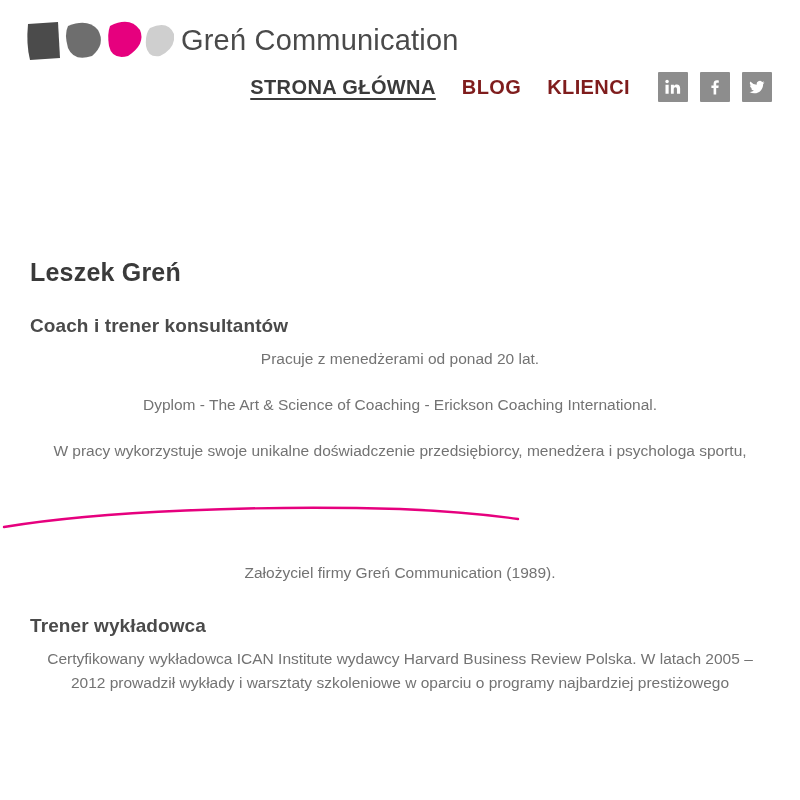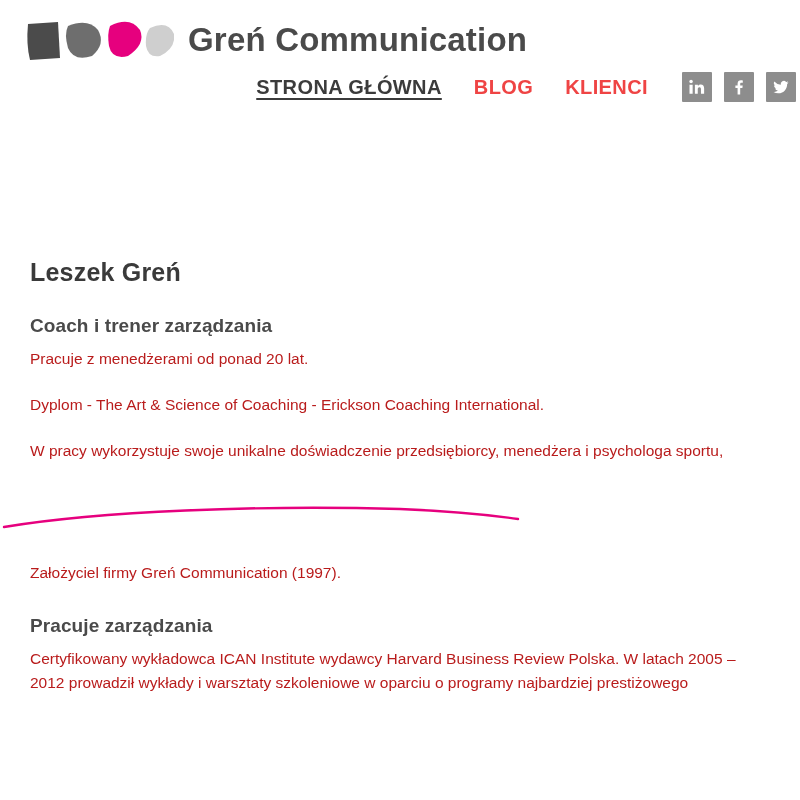--- a/index.html
+++ b/index.html
@@ -28,41 +28,41 @@
     align-items: center;
     padding: 14px 0 0 14px;
   }
 
   .logo-mark {
     display: block;
     flex: 0 0 auto;
   }
 
   .brand-title {
-    font-size: 33px;
+    font-size: 29px;
     color: #4a4a4a;
-    font-weight: 700;
+    font-weight: 400;
     letter-spacing: 0.2px;
-    margin-left: 14px;
+    margin-left: 7px;
     white-space: nowrap;
   }
 
   .nav-row {
     display: flex;
     align-items: center;
     justify-content: flex-end;
-    padding-right: 4px;
+    padding-right: 28px;
     margin-top: 6px;
-    gap: 12px;
+    gap: 6px;
   }
 
   .nav-link {
     font-size: 20px;
     font-weight: bold;
-    color: #ef4444;
+    color: #7f1d1d;
     text-decoration: none;
     letter-spacing: 0.4px;
     margin-left: 20px;
     white-space: nowrap;
   }
   .nav-link.active {
     color: #3b3b3b;
     text-decoration: underline;
     text-underline-offset: 4px;
   }
@@ -105,22 +105,23 @@
     font-size: 19px;
     font-weight: bold;
     color: #4a4a4a;
     margin: 28px 0 0 0;
     letter-spacing: 0.1px;
   }
 
   p.body-text {
     font-size: 15.5px;
     line-height: 1.55;
-    color: #b91c1c;
+    color: #737373;
     margin: 10px 0 0 0;
+    text-align: center;
   }
   p.body-text.spaced {
     margin-top: 22px;
   }
 
   .divider-wrap {
     height: 62px;
     position: relative;
     margin-top: 26px;
   }
@@ -177,34 +178,34 @@
       </a>
     </span>
   </div>
 </div>
 
 <div class="content">
 
   <h1 class="person-name">Leszek Greń</h1>
 
   <section>
-    <h3 class="section-heading">Coach i trener zarządzania</h3>
+    <h3 class="section-heading">Coach i trener konsultantów</h3>
     <p class="body-text">Pracuje z menedżerami od ponad 20 lat.</p>
     <p class="body-text spaced">Dyplom - The Art &amp; Science of Coaching - Erickson Coaching International.</p>
     <p class="body-text spaced">W pracy wykorzystuje swoje unikalne doświadczenie przedsiębiorcy, menedżera i psychologa sportu,</p>
   </section>
 
   <div class="divider-wrap">
     <svg width="560" height="36" viewBox="0 0 560 36" xmlns="http://www.w3.org/2000/svg">
       <path d="M4 28 C 100 12, 260 6, 400 10 C 450 12, 490 16, 518 20" fill="none" stroke="#e6007e" stroke-width="2.4" stroke-linecap="round"></path>
     </svg>
   </div>
 
   <section class="block-two">
-    <p class="body-text">Założyciel firmy Greń Communication (1997).</p>
+    <p class="body-text">Założyciel firmy Greń Communication (1989).</p>
   </section>
 
   <section class="block-three">
-    <h3 class="section-heading">Pracuje zarządzania</h3>
+    <h3 class="section-heading">Trener wykładowca</h3>
     <p class="body-text">Certyfikowany wykładowca ICAN Institute wydawcy Harvard Business Review Polska. W latach 2005 – 2012 prowadził wykłady i warsztaty szkoleniowe w oparciu o programy najbardziej prestiżowego</p>
   </section>
 
 </div>
 
 </body></html>

